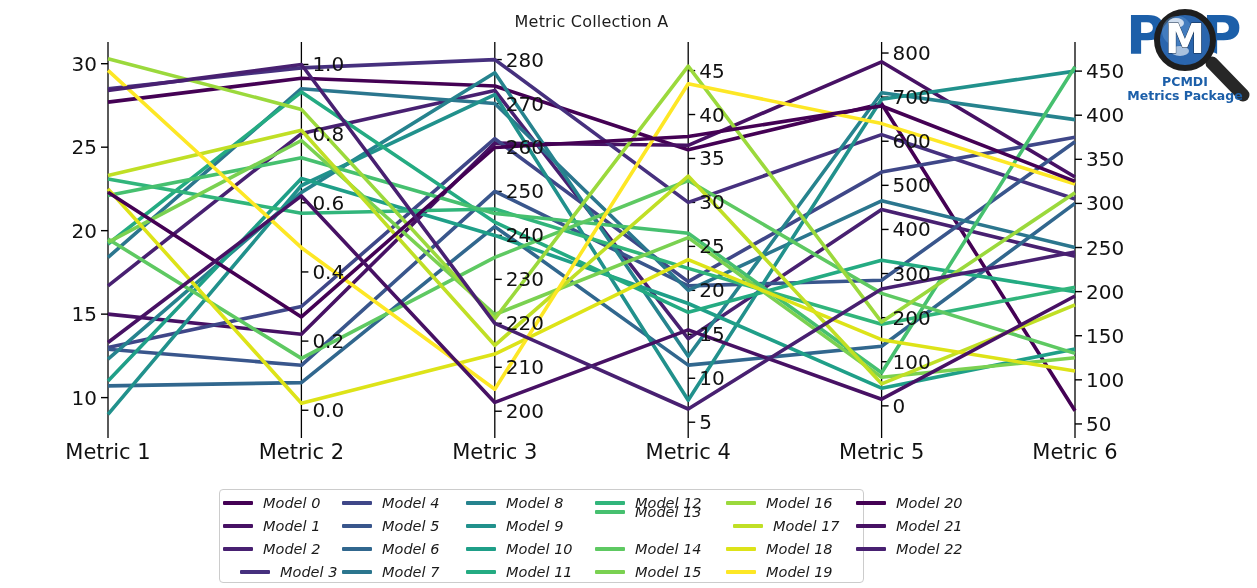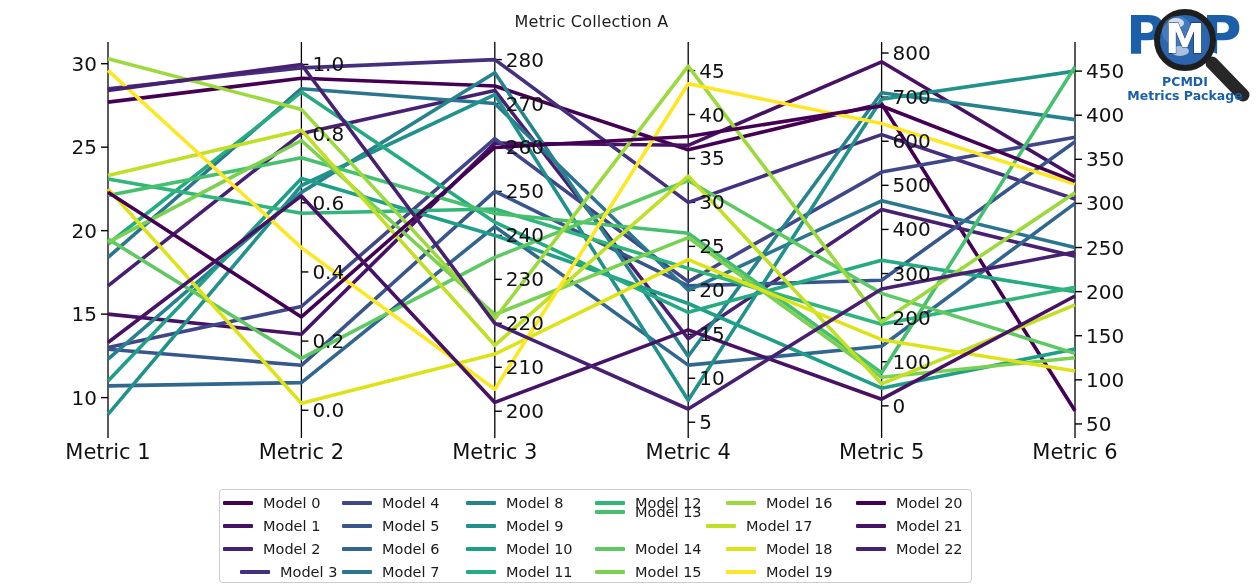--- a/index.html
+++ b/index.html
@@ -6,23 +6,24 @@
   .stage{
     position:relative;width:1257px;height:588px;background:#ffffff;overflow:hidden;
     font-family:"DejaVu Sans","Liberation Sans",sans-serif;
   }
   .chart-title{
     position:absolute;left:108px;top:12px;width:967px;
     text-align:center;font-size:16px;color:#1c1c1c;letter-spacing:.2px;
   }
   #chart-svg{position:absolute;left:0;top:0;}
   .legend{
-    position:absolute;left:219px;top:489px;width:753px;height:94px;
+    position:absolute;left:219px;top:489px;width:645px;height:94px;
     border:1px solid #cccccc;border-radius:4px;background:rgba(255,255,255,.85);
     box-sizing:border-box;
+    font-style:italic;
   }
   .legend-item{position:absolute;height:23px;line-height:23px;font-size:14.5px;color:#1a1a1a;white-space:nowrap;}
   .legend-swatch{display:inline-block;width:30px;height:4px;vertical-align:middle;margin-right:10px;border-radius:1px;}
   .legend-label{vertical-align:middle;}
   #logo-svg{position:absolute;left:1124px;top:2px;overflow:visible;}
 </style>
 </head>
 <body>
 
 <div class="stage">
@@ -178,21 +179,21 @@
       <div class="legend-item" style="left: 122px; top: 70px;"><span class="legend-swatch" style="background: rgb(43, 118, 142);"></span><span class="legend-label">Model 7</span></div>
       <div class="legend-item" style="left: 246px; top: 1px;"><span class="legend-swatch" style="background: rgb(38, 131, 142);"></span><span class="legend-label">Model 8</span></div>
       <div class="legend-item" style="left: 246px; top: 24px;"><span class="legend-swatch" style="background: rgb(33, 145, 140);"></span><span class="legend-label">Model 9</span></div>
       <div class="legend-item" style="left: 246px; top: 47px;"><span class="legend-swatch" style="background: rgb(31, 159, 136);"></span><span class="legend-label">Model 10</span></div>
       <div class="legend-item" style="left: 246px; top: 70px;"><span class="legend-swatch" style="background: rgb(36, 171, 130);"></span><span class="legend-label">Model 11</span></div>
       <div class="legend-item" style="left: 375px; top: 1px;"><span class="legend-swatch" style="background: rgb(49, 181, 123);"></span><span class="legend-label">Model 12</span></div>
       <div class="legend-item" style="left: 375px; top: 10px;"><span class="legend-swatch" style="background: rgb(70, 192, 111);"></span><span class="legend-label">Model 13</span></div>
       <div class="legend-item" style="left: 375px; top: 47px;"><span class="legend-swatch" style="background: rgb(94, 201, 98);"></span><span class="legend-label">Model 14</span></div>
       <div class="legend-item" style="left: 375px; top: 70px;"><span class="legend-swatch" style="background: rgb(122, 209, 81);"></span><span class="legend-label">Model 15</span></div>
       <div class="legend-item" style="left: 506px; top: 1px;"><span class="legend-swatch" style="background: rgb(155, 217, 60);"></span><span class="legend-label">Model 16</span></div>
-      <div class="legend-item" style="left: 486px; top: 24px;"><span class="legend-swatch" style="background: rgb(192, 223, 37);"></span><span class="legend-label">Model 17</span></div>
+      <div class="legend-item" style="left: 513px; top: 24px;"><span class="legend-swatch" style="background: rgb(192, 223, 37);"></span><span class="legend-label">Model 17</span></div>
       <div class="legend-item" style="left: 506px; top: 47px;"><span class="legend-swatch" style="background: rgb(221, 227, 24);"></span><span class="legend-label">Model 18</span></div>
       <div class="legend-item" style="left: 506px; top: 70px;"><span class="legend-swatch" style="background: rgb(253, 231, 37);"></span><span class="legend-label">Model 19</span></div>
       <div class="legend-item" style="left: 636px; top: 1px;"><span class="legend-swatch" style="background: rgb(68, 1, 84);"></span><span class="legend-label">Model 20</span></div>
       <div class="legend-item" style="left: 636px; top: 24px;"><span class="legend-swatch" style="background: rgb(71, 17, 100);"></span><span class="legend-label">Model 21</span></div>
       <div class="legend-item" style="left: 636px; top: 47px;"><span class="legend-swatch" style="background: rgb(72, 32, 113);"></span><span class="legend-label">Model 22</span></div>
     </div>
 
   <svg id="logo-svg" width="133" height="104" viewBox="0 0 133 104">
     <text x="2" y="52" font-size="54" font-weight="bold" fill="#1c5fa9" stroke="#ffffff" stroke-width="1.2" paint-order="stroke">P</text>
     <text x="78" y="52" font-size="54" font-weight="bold" fill="#1c5fa9" stroke="#ffffff" stroke-width="1.2" paint-order="stroke">P</text>

